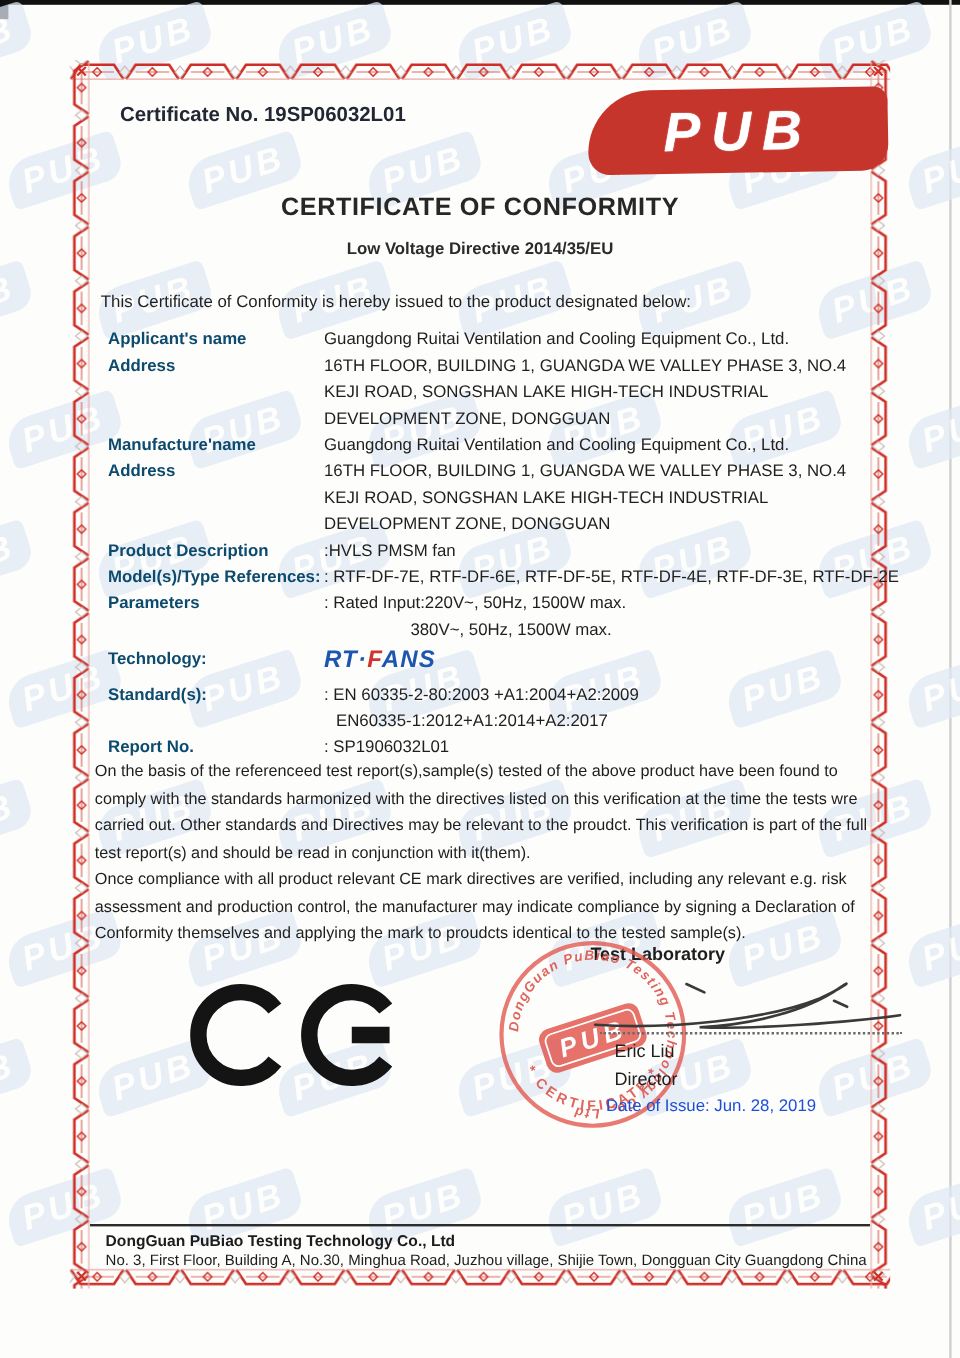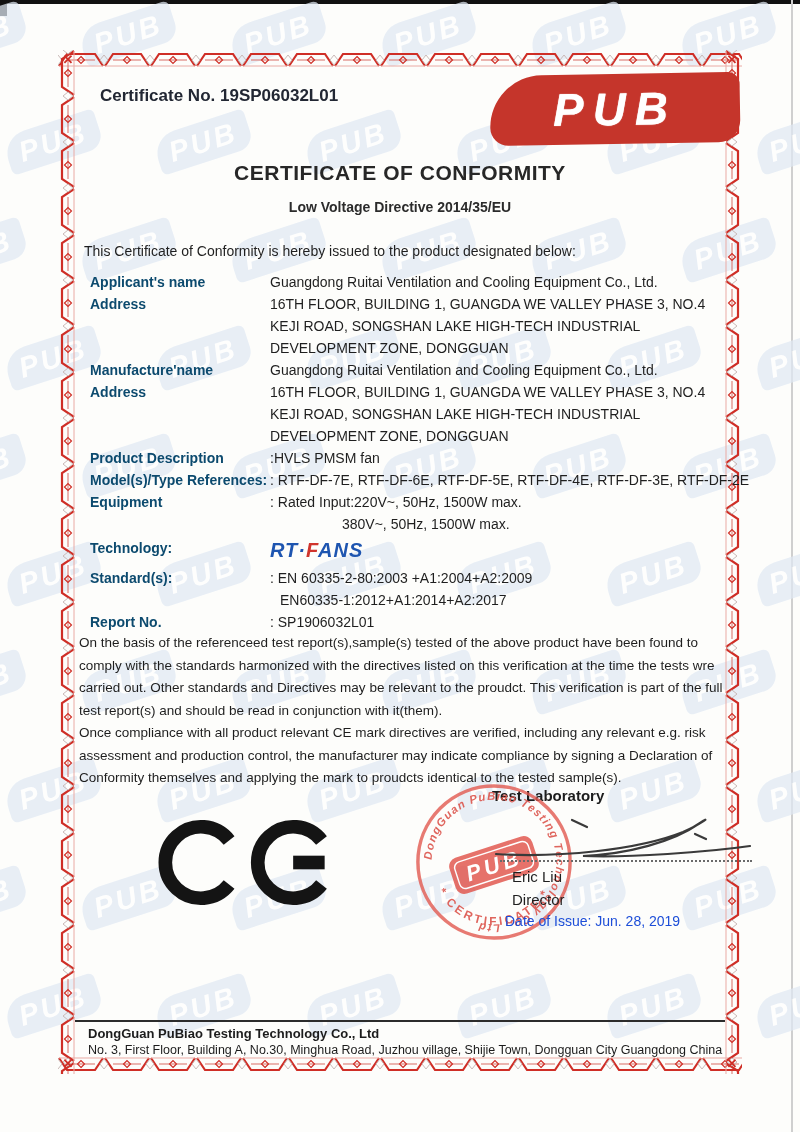--- a/index.html
+++ b/index.html
@@ -211,21 +211,21 @@
       </div>
       <div class="frow">
         <div class="flabel">Product Description</div>
         <div class="fval">:HVLS PMSM fan</div>
       </div>
       <div class="frow">
         <div class="flabel">Model(s)/Type References:</div>
         <div class="fval nowrap">: RTF-DF-7E, RTF-DF-6E, RTF-DF-5E, RTF-DF-4E, RTF-DF-3E, RTF-DF-2E</div>
       </div>
       <div class="frow">
-        <div class="flabel">Equipment</div>
+        <div class="flabel">Parameters</div>
         <div class="fval">
           <div>: Rated Input:220V~, 50Hz, 1500W max.</div>
           <div class="indent72">380V~, 50Hz, 1500W max.</div>
         </div>
       </div>
       <div class="frow trow">
         <div class="flabel">Technology:</div>
         <div class="fval rtfans"><span class="blue">RT·</span><span class="red">F</span><span class="blue">ANS</span></div>
       </div>
       <div class="frow">

